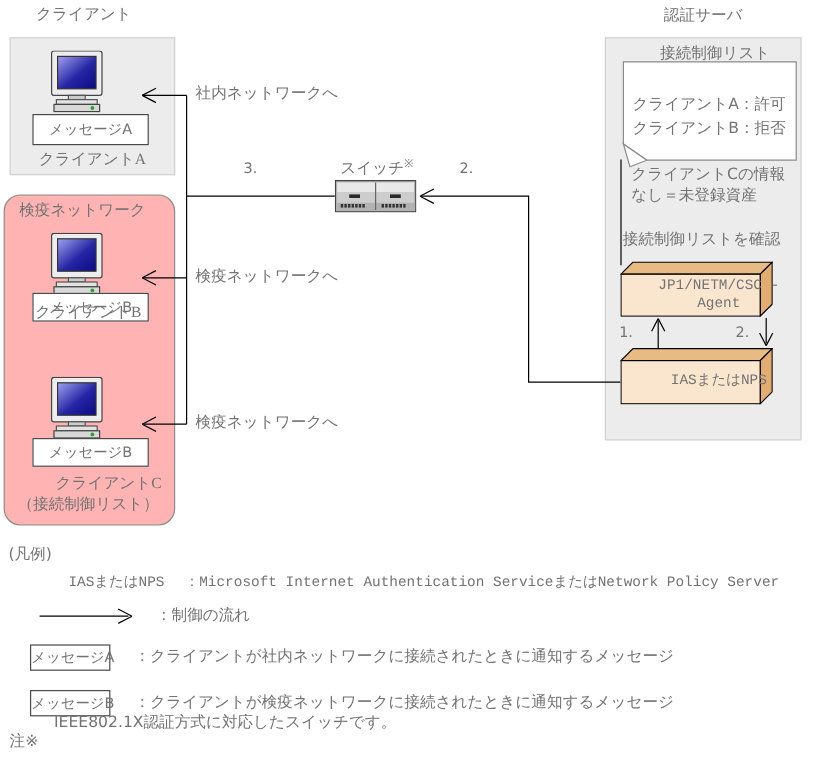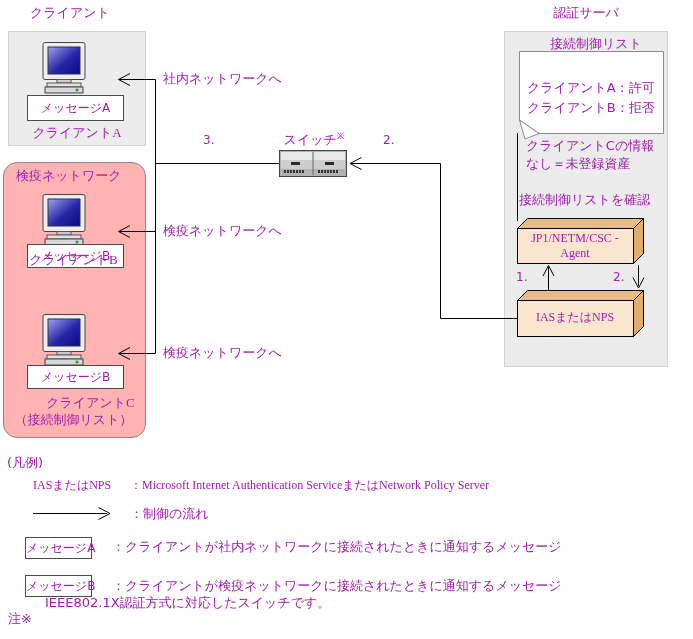--- a/index.html
+++ b/index.html
@@ -1,27 +1,27 @@
 <!DOCTYPE html>
 <html><head>
 <meta charset="utf-8">
 <style>
   html,body{margin:0;padding:0;background:#fff;}
   #stage{position:relative;width:693px;height:639px;background:#fff;
-         font-family:"DejaVu Sans","Liberation Sans",sans-serif;color:#a21caf;
+         font-family:"DejaVu Sans","Liberation Sans",sans-serif;color:#737373;
          font-size:13px;line-height:15px;overflow:hidden;}
   .abs{position:absolute;white-space:nowrap;}
   .ctr{text-align:center;font-family:Liberation Serif, serif;}
   .z1{z-index:1;} .z2{z-index:2;} .z6{z-index:6;}
   #overlay{position:absolute;left:0;top:0;z-index:5;pointer-events:none;}
   .graybox{background:#ececec;border:1px solid #d2d2d2;}
   .pinkbox{background:#ffb3b3;border:1px solid #8a8a8a;border-radius:14px;}
   .msgbox{background:#fff;border:1px solid #4a4a4a;text-align:center;
           font-size:12px;z-index:6;}
-  .mono{font-family:Liberation Serif, serif;}
+  .mono{font-family:Liberation Mono, monospace;margin-left:24px;}
   .small{font-size:12px;}
   sup{font-size:9px;}
   svg{display:block;}
 </style>
 </head>
 <body>
 
 <div id="stage">
 
   <div class="abs" style="left:30px;top:5px;">クライアント</div>
@@ -158,21 +158,21 @@
       <rect x="0.5" y="10.5" width="116" height="36" fill="#fae6cf" stroke="#000"></rect>
     </svg>
   </div>
   <div class="abs ctr mono small z6" style="left:517px;top:310px;width:116px;">IASまたはNPS</div>
 
   <div class="abs z6" style="left:7px;top:455px;">(凡例)</div>
   <div class="abs mono small z6" style="left:33px;top:478px;">IASまたはNPS</div>
   <div class="abs mono small z6" style="left:130px;top:478px;">：Microsoft Internet Authentication ServiceまたはNetwork Policy Server</div>
   <div class="abs z6" style="left:130px;top:506px;">：制御の流れ</div>
   <div class="abs msgbox" style="left:25px;top:537px;width:65px;height:20px;line-height:20px;">メッセージA</div>
-  <div class="abs z6" style="left:112px;top:540px;font-family:Liberation Mono, monospace;">：クライアントが社内ネットワークに接続されたときに通知するメッセージ</div>
+  <div class="abs z6" style="left:112px;top:540px;">：クライアントが社内ネットワークに接続されたときに通知するメッセージ</div>
   <div class="abs msgbox" style="left:25px;top:575px;width:65px;height:20px;line-height:20px;">メッセージB</div>
   <div class="abs z6" style="left:112px;top:578px;">：クライアントが検疫ネットワークに接続されたときに通知するメッセージ</div>
 
   <div class="abs z6" style="left:8px;top:611px;">注※</div>
   <div class="abs z6" style="left:45px;top:595px;">IEEE802.1X認証方式に対応したスイッチです。</div>
 
   <svg id="overlay" width="693" height="639" viewBox="0 0 693 639">
     <g stroke="#000" stroke-width="1" fill="none">
 
       <path d="M155.5,79.5 V353.5"></path>

